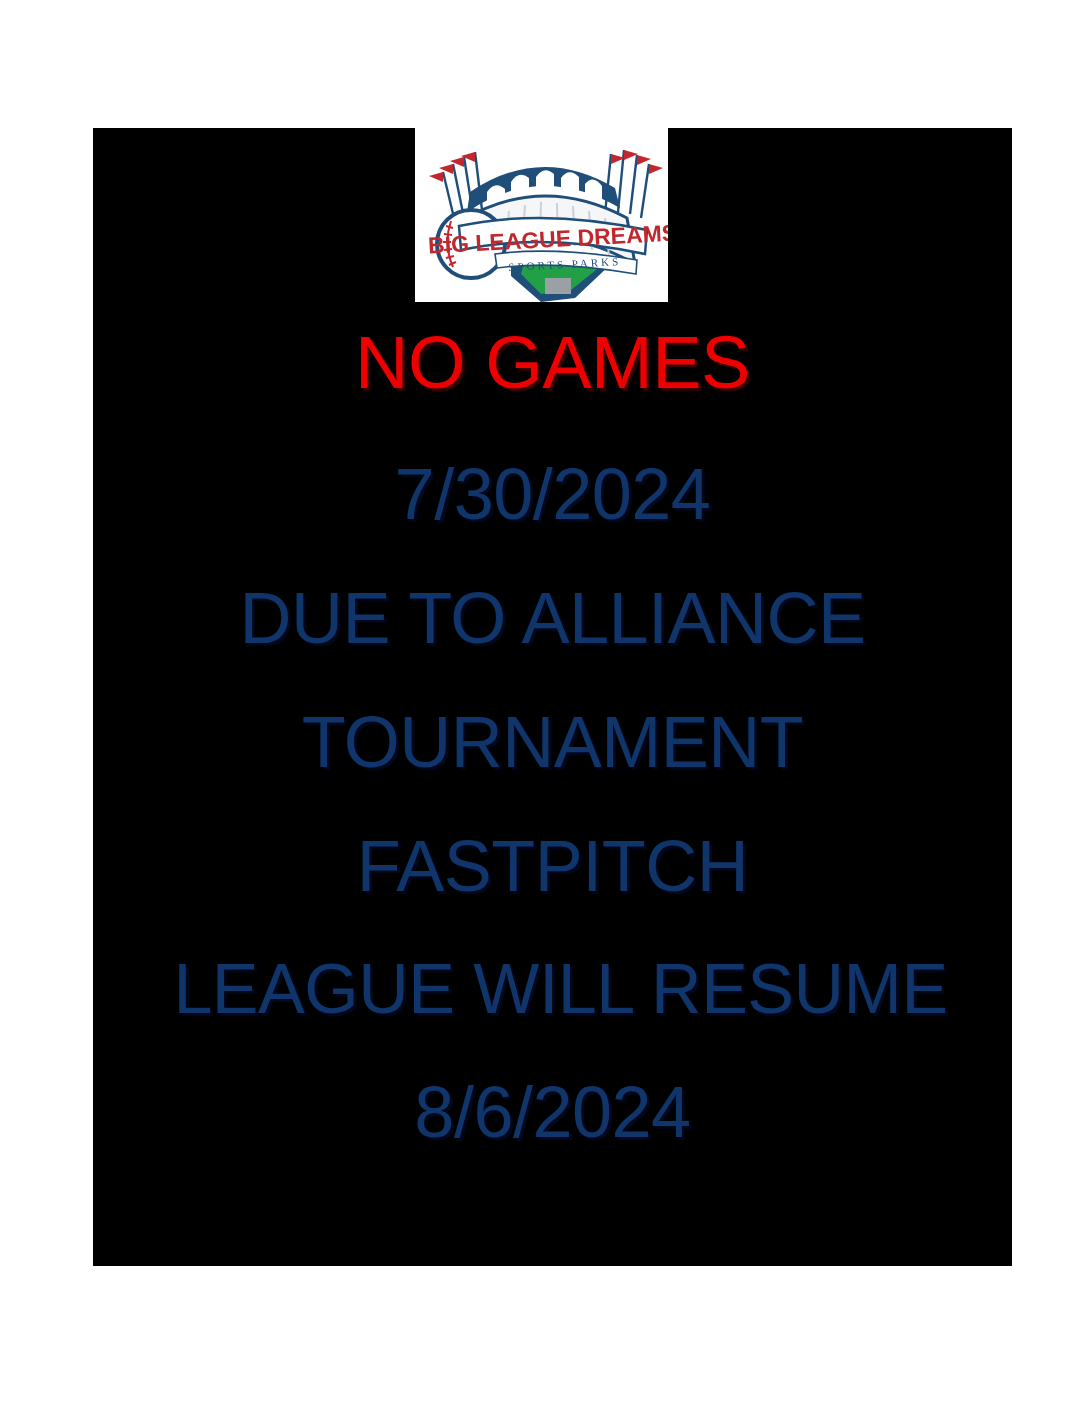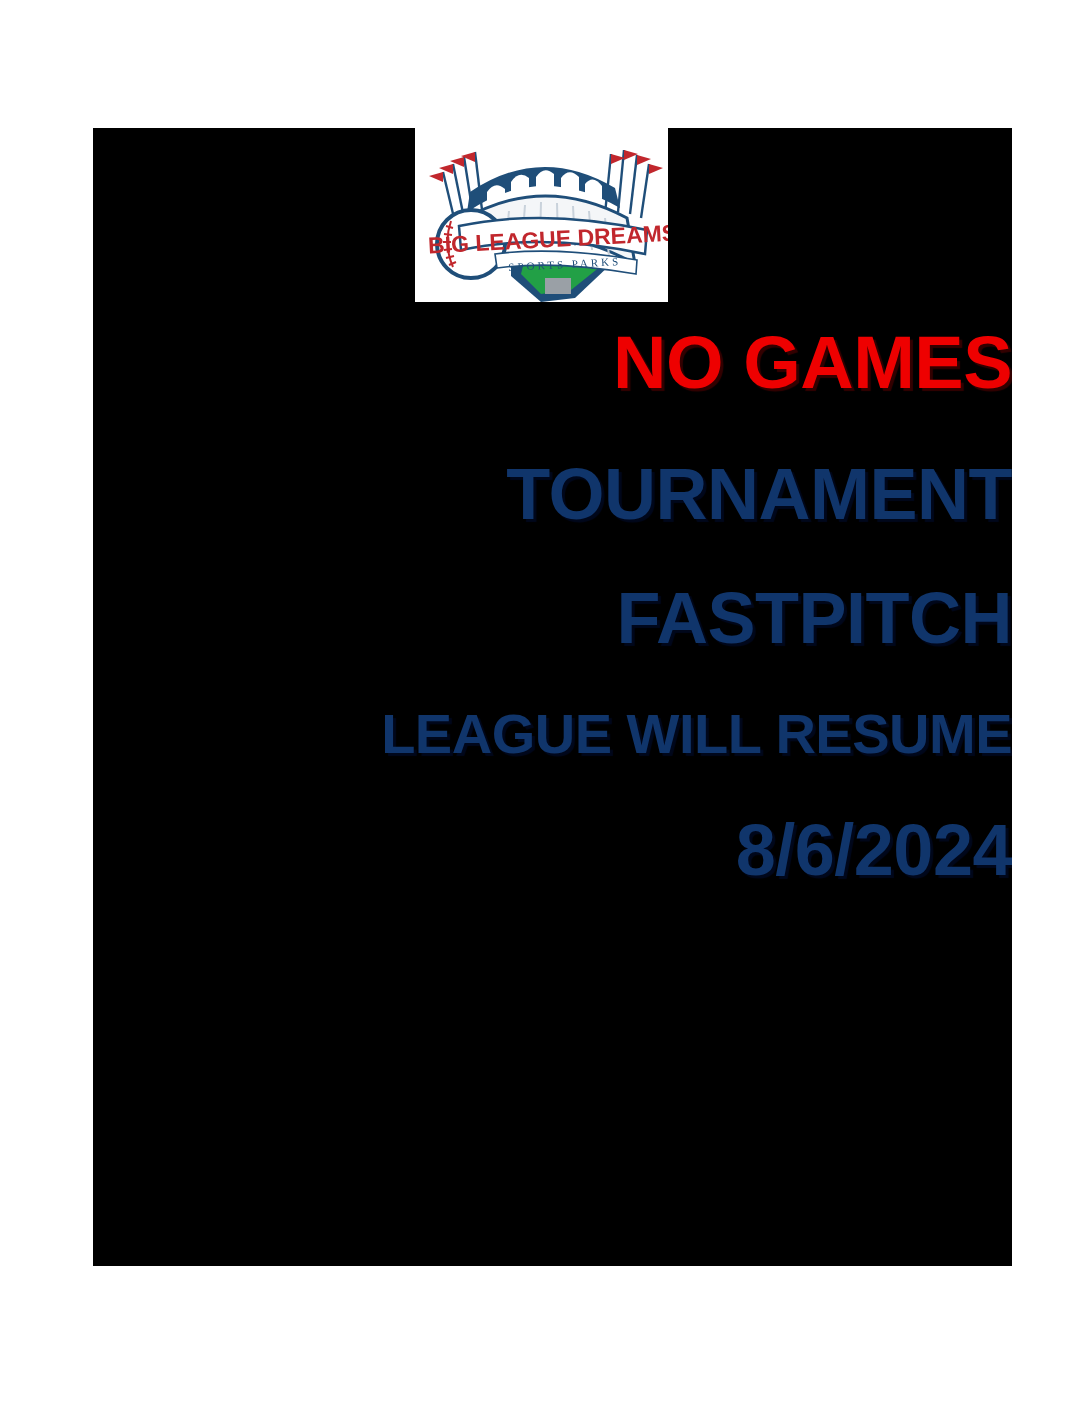--- a/index.html
+++ b/index.html
@@ -54,22 +54,22 @@
     position: absolute;
     left: 0;
     top: 198px;             
     width: 919px;
     text-align: center;
   }
 
   .line {
     display: block;
     width: 100%;
-    text-align: right;
-    font-weight: bold;
+    text-align: center;
+    font-weight: normal;
     line-height: 1.0;
     white-space: nowrap;
     letter-spacing: -0.5px;
   }
 
   .line-headline {
     color: #ee0000;
     font-size: 74px;
     margin: 0 0 58px 0;
     text-shadow: 3px 3px 1px rgba(60,0,0,0.85);
@@ -83,21 +83,22 @@
   }
 
   .line-date {
     color: #10356b;
     font-size: 72px;
     margin: 0 0 52px 0;
     text-shadow: 3px 3px 1px rgba(0,8,30,0.9);
   }
 
   .line-wide {
-    font-size: 56px;
+    font-size: 70px;
+    padding-left: 8px;
   }
 
   .line-last {
     margin-bottom: 16px;
   }
 </style>
 </head>
 <body>
 
 <div class="page">
@@ -173,21 +174,23 @@
 
         <path d="M80 128 Q140 120 222 134 L221 148 Q140 134 82 142 Z" fill="#ffffff" stroke="#1f4e79" stroke-width="1.6"></path>
         <text x="150" y="142" font-family="Liberation Serif, serif" font-size="11" letter-spacing="3" fill="#1f4e79" text-anchor="middle" transform="rotate(-3 150 142)">SPORTS PARKS</text>
       </svg>
     </div>
 
     <div class="text-stack">
 
       <span class="line line-headline">NO GAMES</span>
 
-
+      <span class="line line-date">7/30/2024</span>
+
+      <span class="line line-body">DUE TO ALLIANCE</span>
 
       <span class="line line-body">TOURNAMENT</span>
 
       <span class="line line-body">FASTPITCH</span>
 
       <span class="line line-body line-wide">LEAGUE WILL RESUME</span>
 
       <span class="line line-date line-last">8/6/2024</span>
 
     </div>

